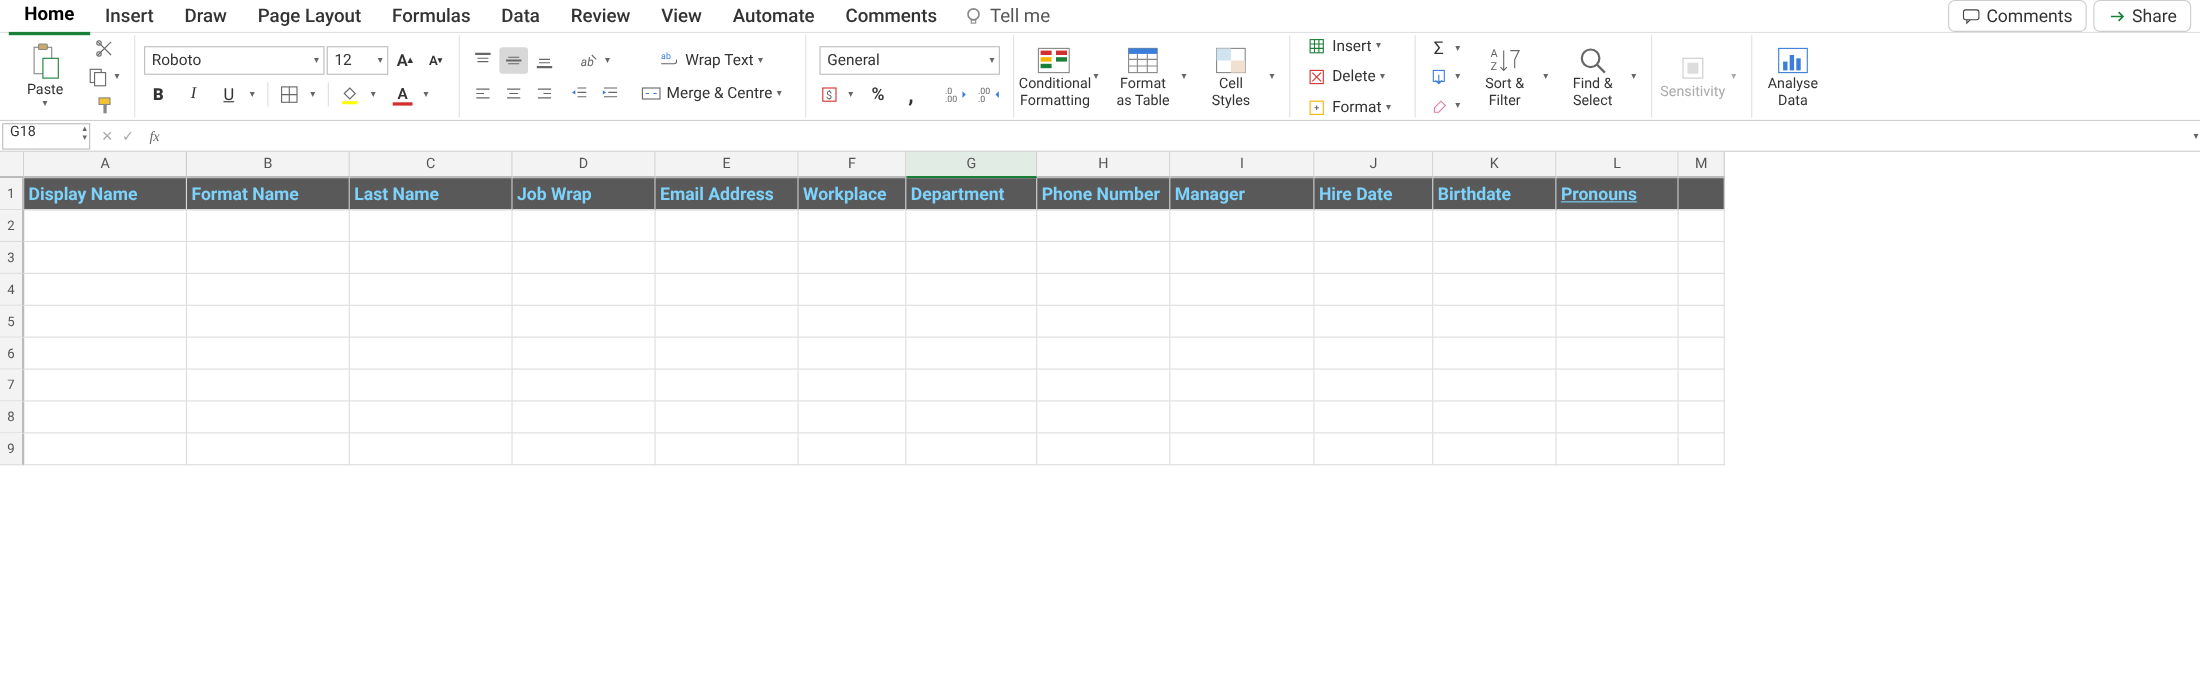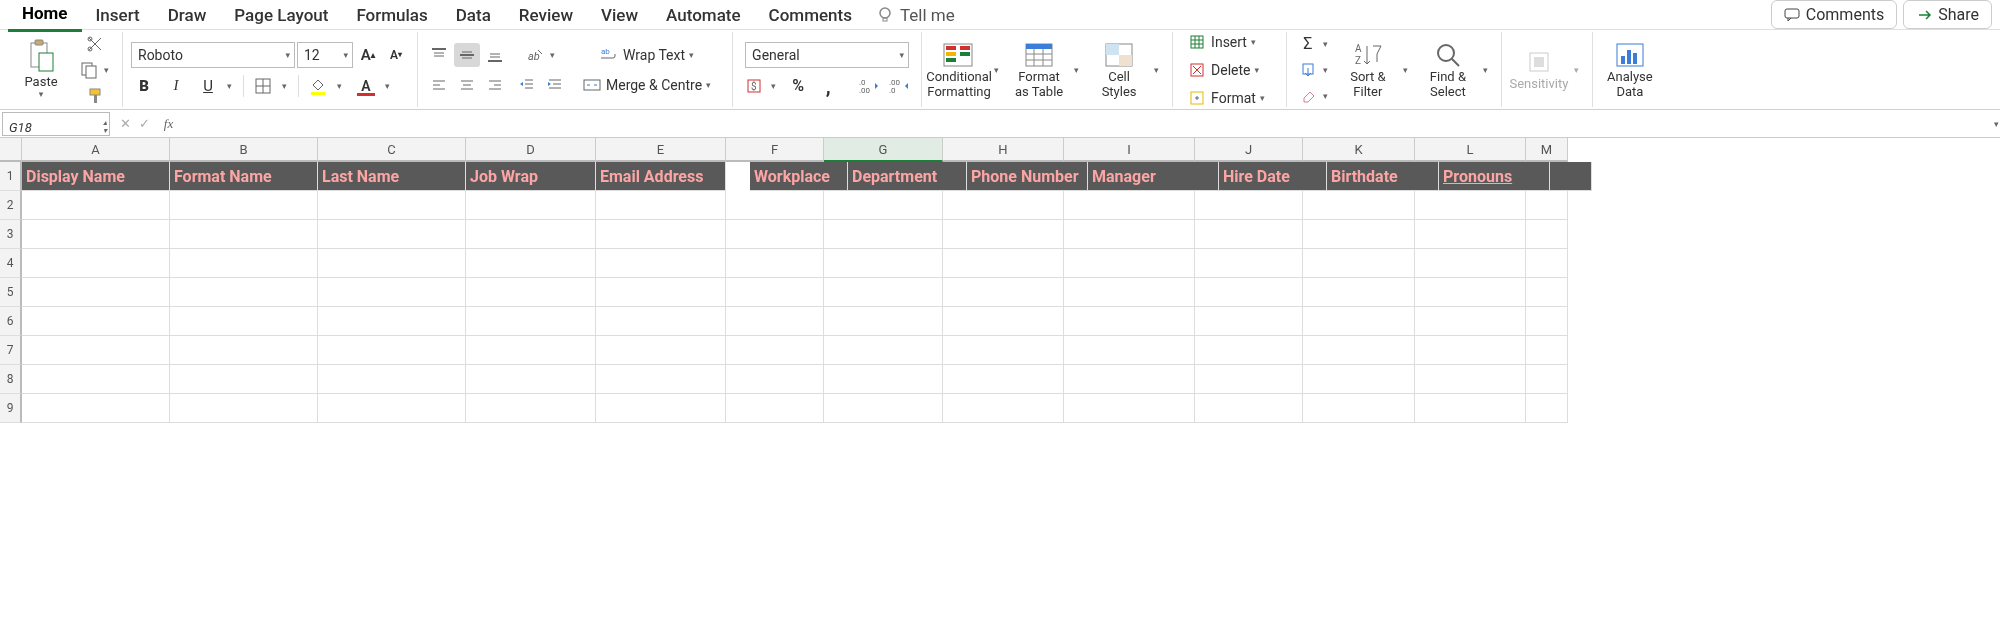--- a/index.html
+++ b/index.html
@@ -26,37 +26,37 @@
 .combo .caret { position: absolute; right: 4px; font-size: 9px; color: #666; }
 .fontname { width: 164px; }
 .fontsize { width: 56px; }
 .numfmt { width: 164px; }
 .txtbtn { display: flex; align-items: center; padding: 0 8px; height: 26px; font-size: 14px; cursor: pointer; gap: 4px; }
 .disabled { color: #aaa; }
 .lbl2 { font-size: 13px; text-align: center; line-height: 1.15; }
 
 
 .fbar { display: flex; align-items: center; height: 28px; border-bottom: 1px solid #ccc; }
-.namebox { width: 108px; height: 24px; border: 1px solid #bbb; margin: 0 2px; display: flex; align-items: flex-end; padding: 0 6px; font-size: 13px; position: relative; font-style: italic; }
+.namebox { width: 80px; height: 24px; border: 1px solid #bbb; margin: 0 2px; display: flex; align-items: flex-start; padding: 0 6px; font-size: 13px; position: relative; }
 .namebox .spin { position: absolute; right: 2px; font-size: 8px; line-height: 8px; color: #666; }
 .fbar .fbtns { display: flex; gap: 8px; padding: 0 8px; color: #aaa; }
 .fx { font-style: italic; font-family: "Times New Roman", serif; color: #666; padding: 0 6px; }
 .finput { flex: 1; height: 24px; border: none; padding: 0 4px; font-size: 13px; }
 
 
 .gridwrap { position: relative; height: 474px; overflow: hidden; }
 .cols { display: flex; height: 24px; position: sticky; top: 0; }
 .corner { width: 22px; height: 24px; background: #f3f3f3; border-right: 1px solid #ccc; border-bottom: 2px solid #bbb; }
 .colh { height: 24px; background: #f3f3f3; border-right: 1px solid #ccc; border-bottom: 2px solid #bbb; display: flex; align-items: center; justify-content: center; font-size: 13px; color: #555; }
 .colh.sel { background: #e0ece4; border-bottom: 2px solid #1a7f37; }
 .rows { position: relative; }
 .row { display: flex; height: 29px; }
 .rowh { width: 22px; background: #f3f3f3; border-right: 2px solid #bbb; border-bottom: 1px solid #ddd; display: flex; align-items: center; justify-content: center; font-size: 12px; color: #555; }
 .cell { border-right: 1px solid #ddd; border-bottom: 1px solid #ddd; display: flex; align-items: center; padding: 0 4px; font-size: 15px; overflow: hidden; white-space: nowrap; }
-.hdr { background: #595959; color: #fca5a5; font-weight: 700; font-size: 16px; }
+.hdr { background: #595959; color: #7dd3fc; font-weight: 700; font-size: 16px; }
 
 svg { display: block; }
 </style>
 </head>
 <body>
 
 <div class="tabs">
   <div class="tab active">Home</div>
   <div class="tab">Insert</div>
   <div class="tab">Draw</div>
@@ -484,21 +484,21 @@
       <div class="colh" style="width: 42px;">M</div>
     </div>
   <div class="rows" id="rows">
       <div class="row">
         <div class="rowh">1</div>
         <div class="cell hdr" style="width: 148px;">Display Name</div>
         <div class="cell hdr" style="width: 148px;">Format Name</div>
         <div class="cell hdr" style="width: 148px;">Last Name</div>
         <div class="cell hdr" style="width: 130px;">Job Wrap</div>
         <div class="cell hdr" style="width: 130px;">Email Address</div>
-        <div class="cell hdr" style="width: 98px; margin-left: 24px;">Workplace</div>
+        <div class="cell hdr" style="width: 98px;">Workplace</div>
         <div class="cell hdr" style="width: 119px;">Department</div>
         <div class="cell hdr" style="width: 121px;">Phone Number</div>
         <div class="cell hdr" style="width: 131px;">Manager</div>
         <div class="cell hdr" style="width: 108px;">Hire Date</div>
         <div class="cell hdr" style="width: 112px;">Birthdate</div>
         <div class="cell hdr" style="width: 111px; text-decoration: underline;">Pronouns</div>
         <div class="cell hdr" style="width: 42px;"></div>
       </div>
       <div class="row">
         <div class="rowh">2</div>

